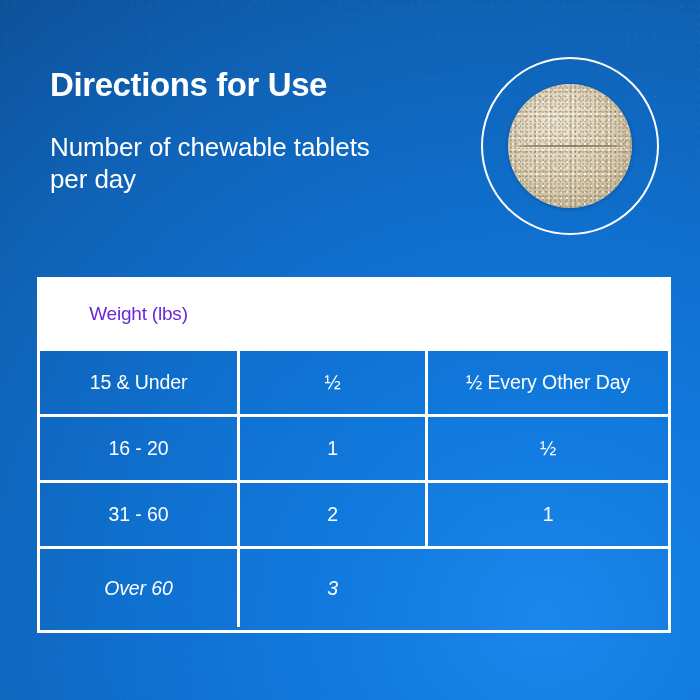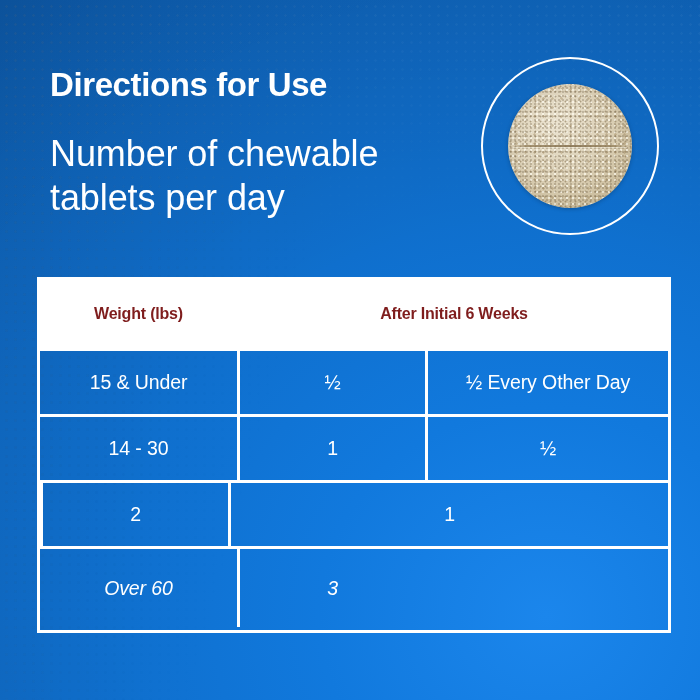--- a/index.html
+++ b/index.html
@@ -66,21 +66,21 @@
     color: #ffffff;
     letter-spacing: -0.4px;
     line-height: 1;
     white-space: nowrap;
   }
   .subtitle {
     position: absolute;
     left: 50px;
     top: 132px;
     width: 340px;
-    font-size: 36px;
+    font-size: 26px;
     font-weight: normal;
     color: #ffffff;
     line-height: 1.22;
     letter-spacing: -0.1px;
   }
 
   
   .pill-ring {
     position: absolute;
     left: 481px;
@@ -167,23 +167,23 @@
     justify-content: center;
     text-align: center;
     box-sizing: border-box;
     padding: 0 6px;
   }
   .c1 { flex: 0 0 197px; }
   .c2 { flex: 0 0 188px; border-left: 3px solid #ffffff; }
   .c3 { flex: 1 1 auto;  border-left: 3px solid #ffffff; }
 
   .trow.head .cell {
-    color: #7f1d1d;
-    font-weight: bold;
-    font-size: 16px;
+    color: #6d28d9;
+    font-weight: normal;
+    font-size: 19px;
     line-height: 1.18;
     letter-spacing: -0.2px;
   }
   .trow.body .cell {
     color: #ffffff;
     font-weight: normal;
     font-size: 19.5px;
     letter-spacing: -0.1px;
   }
   .trow.body { background: transparent; }
@@ -205,36 +205,36 @@
   <div class="pill">
     <div class="pill-speckle"></div>
     <div class="pill-score"></div>
     <div class="pill-emboss"></div>
   </div>
 
   <div class="table">
 
     <div class="trow head">
       <div class="cell c1">Weight (lbs)</div>
-      <div class="cell c3">After Initial 6 Weeks</div>
     </div>
 
     <div class="trow body r1">
       <div class="cell c1">15 &amp; Under</div>
       <div class="cell c2">½</div>
       <div class="cell c3">½ Every Other Day</div>
     </div>
 
     <div class="trow body r2">
-      <div class="cell c1">14 - 30</div>
+      <div class="cell c1">16 - 20</div>
       <div class="cell c2">1</div>
       <div class="cell c3">½</div>
     </div>
 
     <div class="trow body r3">
+      <div class="cell c1">31 - 60</div>
       <div class="cell c2">2</div>
       <div class="cell c3">1</div>
     </div>
 
     <div class="trow body r4">
       <div class="cell c1">Over 60</div>
       <div class="cell c2">3</div>
     </div>
 
   </div>

